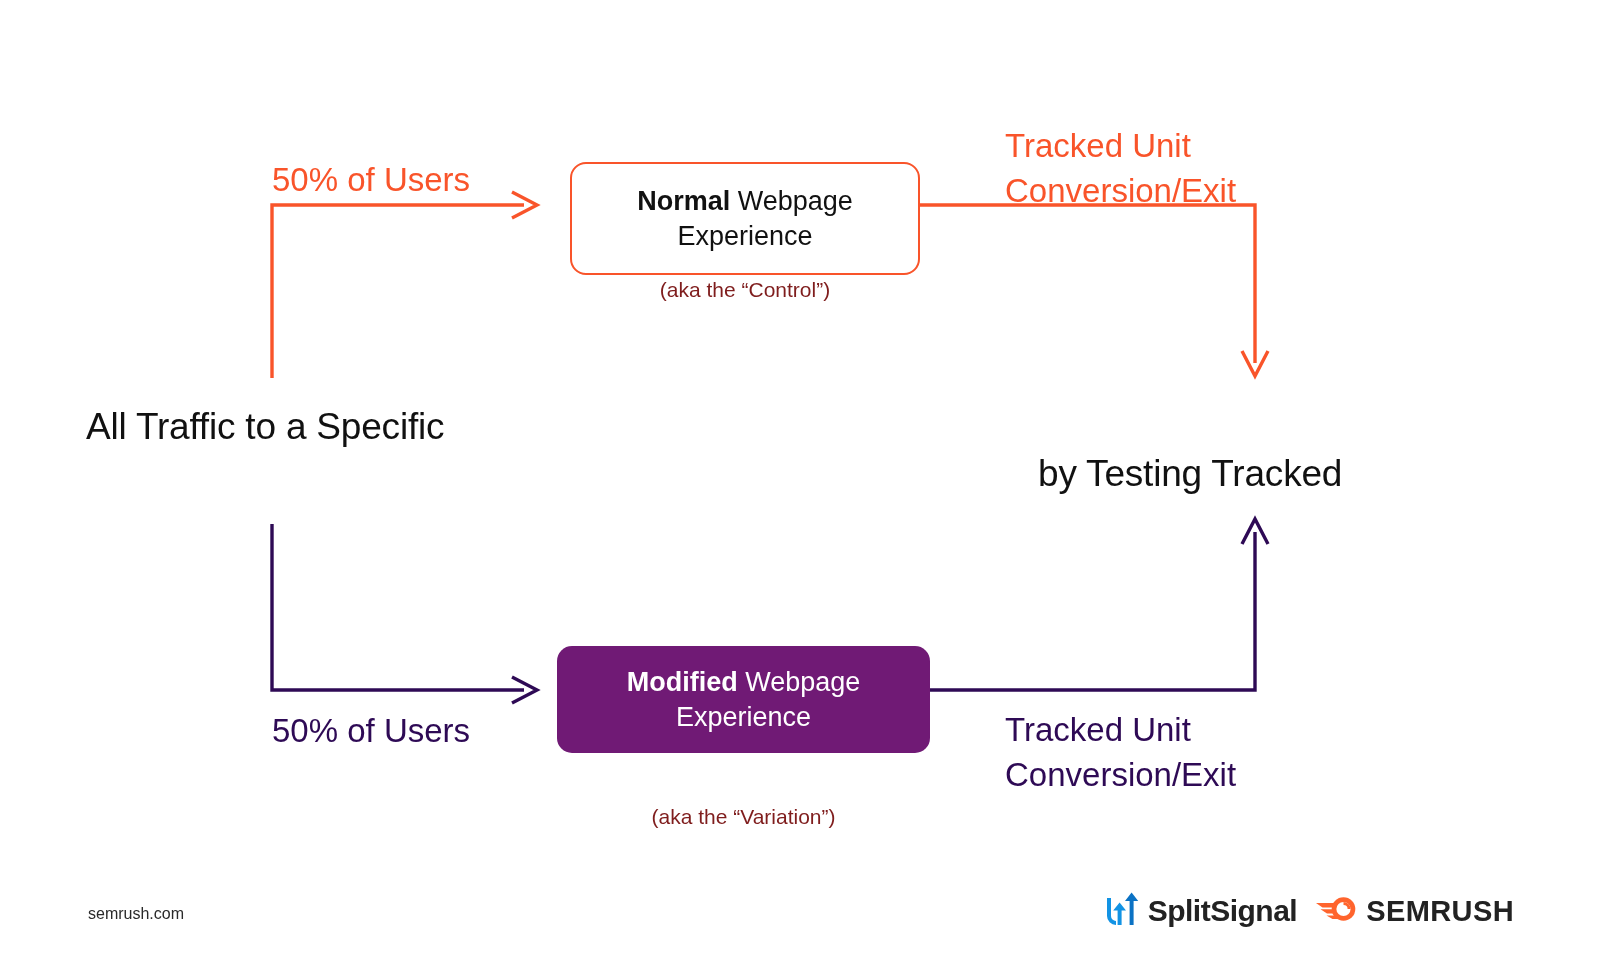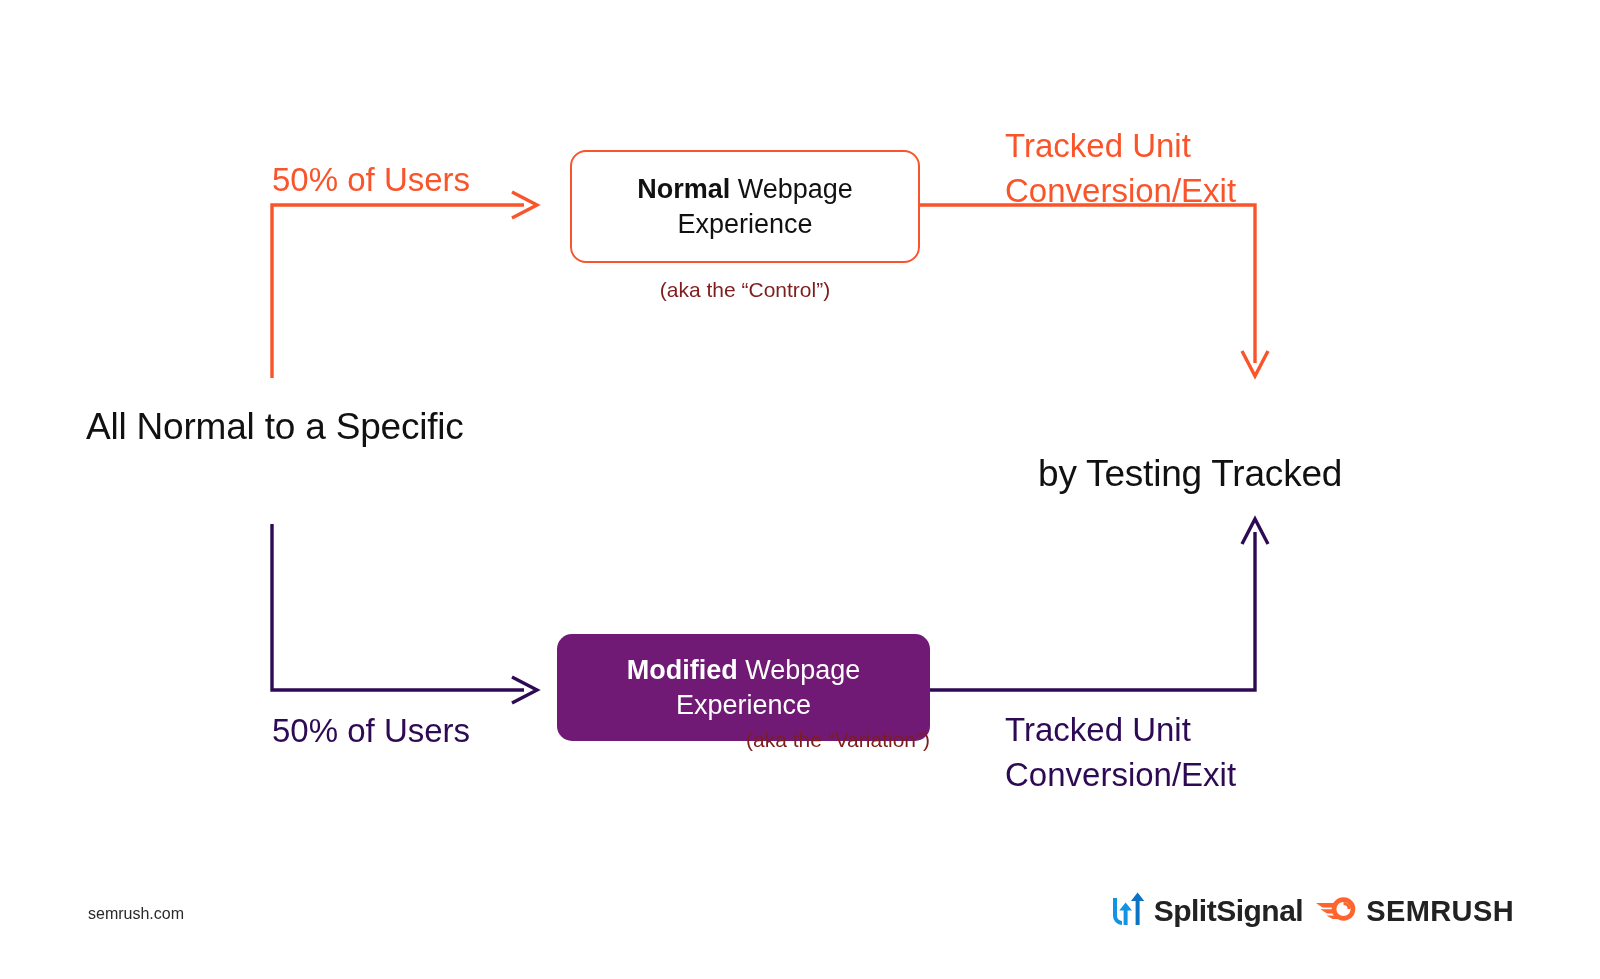--- a/index.html
+++ b/index.html
@@ -24,20 +24,21 @@
   }
 
   
   .exp-box {
     position: absolute;
     display: flex;
     align-items: center;
     justify-content: center;
     text-align: center;
     line-height: 1.28;
+    margin-top: 12px;
   }
   #normal-box {
     left: 570px; top: 150px;
     width: 350px; height: 113px;
     border: 2.2px solid #F9542A;
     border-radius: 16px;
     background: #ffffff;
     color: #111111;
     font-size: 27px;
   }
@@ -52,21 +53,21 @@
   .b-strong { font-weight: 700; }
 
   .aka {
     position: absolute;
     font-size: 21px;
     color: #7f1d1d;
     text-align: center;
     white-space: nowrap;
   }
   #aka-control  { left: 570px; top: 278px; width: 350px; }
-  #aka-variation{ left: 557px; top: 728px; width: 373px; text-align: right; }
+  #aka-variation{ left: 557px; top: 805px; width: 373px; }
 
   
   .big-head {
     position: absolute;
     font-size: 37px;
     color: #111111;
     line-height: 1.28;
     letter-spacing: -0.2px;
   }
   #traffic-head { left: 86px;  top: 403px; width: 470px; }
@@ -92,21 +93,21 @@
     left: 88px; top: 905px;
     font-size: 16px;
     color: #2a2a2a;
   }
   #brand-row {
     position: absolute;
     right: 86px; top: 888px;
     height: 46px;
     display: flex;
     align-items: center;
-    gap: 12px;
+    gap: 18px;
   }
   .brand {
     display: flex;
     align-items: center;
     gap: 7px;
   }
   .brand-word {
     font-size: 30px;
     font-weight: 700;
     color: #222222;
@@ -131,21 +132,21 @@
     <path fill="none" stroke="#F9542A" stroke-width="3.4" stroke-linecap="butt" stroke-linejoin="miter" d="M 1242 351 L 1255 376 L 1268 351"></path>
 
     <path fill="none" stroke="#2E0A55" stroke-width="3.4" stroke-linecap="butt" stroke-linejoin="miter" d="M 272 524 L 272 690 L 524 690"></path>
     <path fill="none" stroke="#2E0A55" stroke-width="3.4" stroke-linecap="butt" stroke-linejoin="miter" d="M 512 677 L 537 690 L 512 703"></path>
 
     <path fill="none" stroke="#2E0A55" stroke-width="3.4" stroke-linecap="butt" stroke-linejoin="miter" d="M 930 690 L 1255 690 L 1255 532"></path>
     <path fill="none" stroke="#2E0A55" stroke-width="3.4" stroke-linecap="butt" stroke-linejoin="miter" d="M 1242 544 L 1255 519 L 1268 544"></path>
   </svg>
 
   <div class="big-head" id="traffic-head">
-    <span>All Normal to a Specific</span><br>
+    <span>All Traffic to a Specific</span><br>
   </div>
 
   <div class="big-head" id="data-head">
     <br>
     <span>by Testing Tracked</span>
   </div>
 
   <div class="exp-box" id="normal-box">
     <div>
       <span class="b-strong">Normal</span><span> Webpage</span><br>

